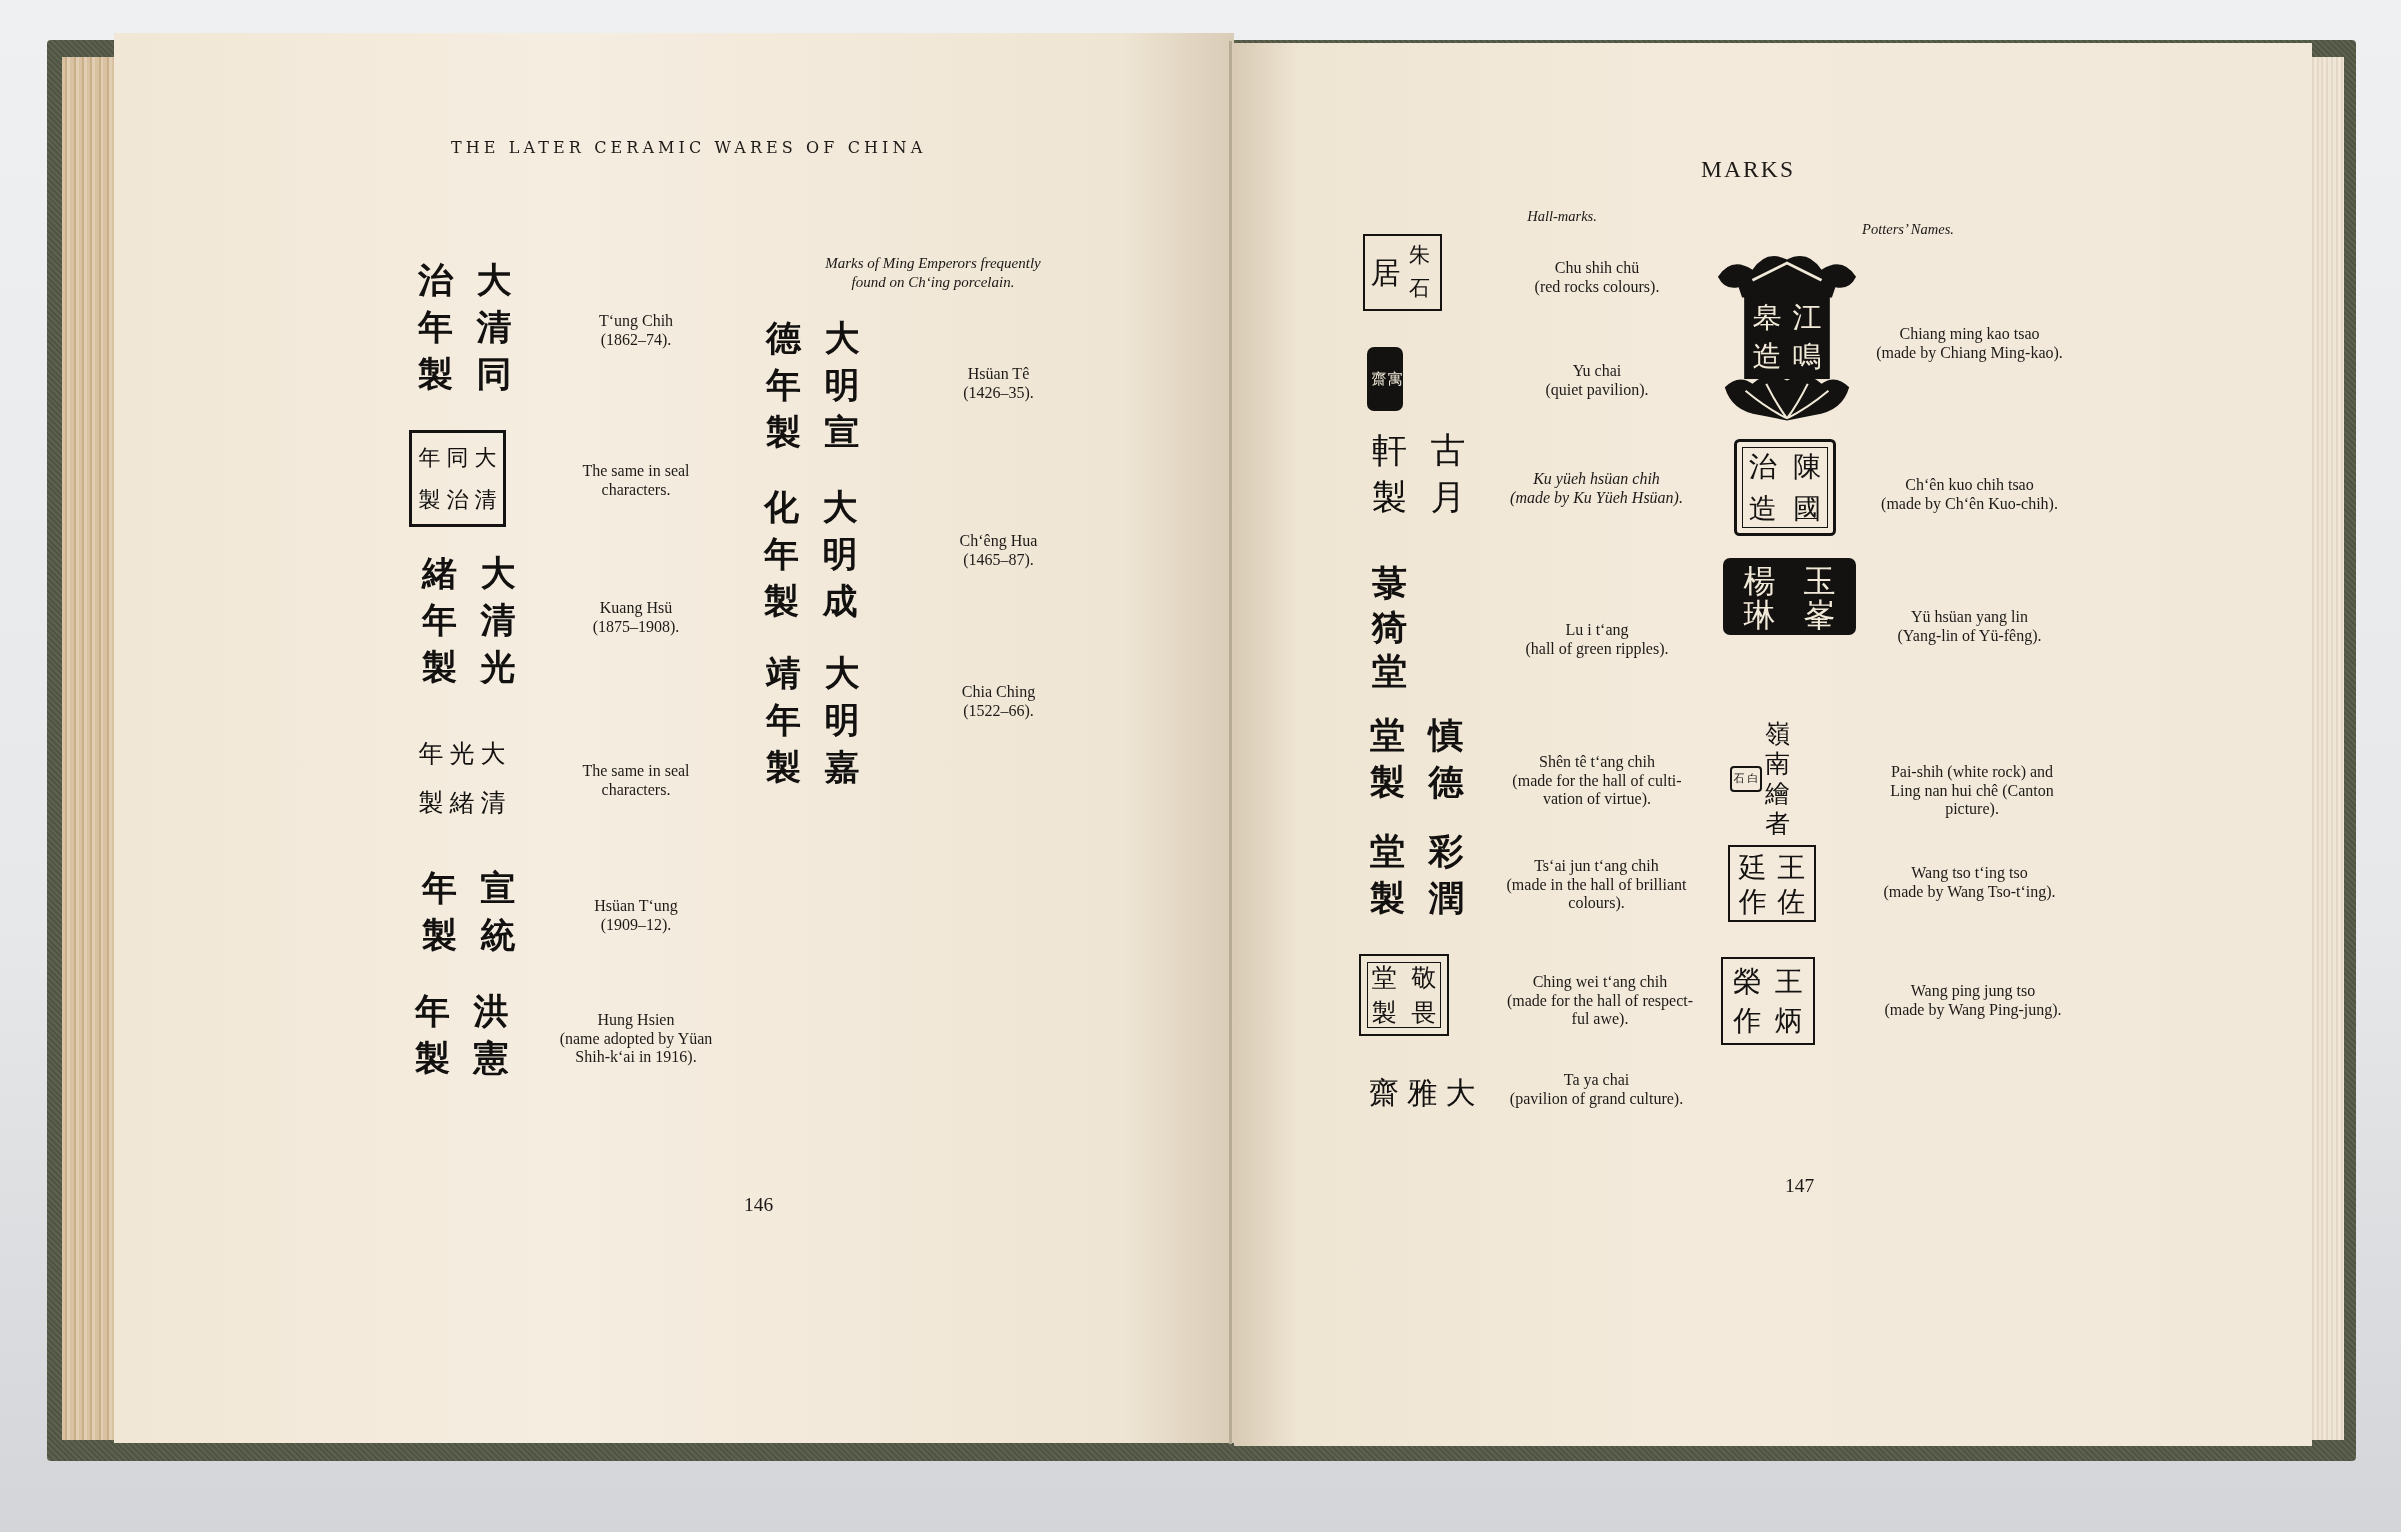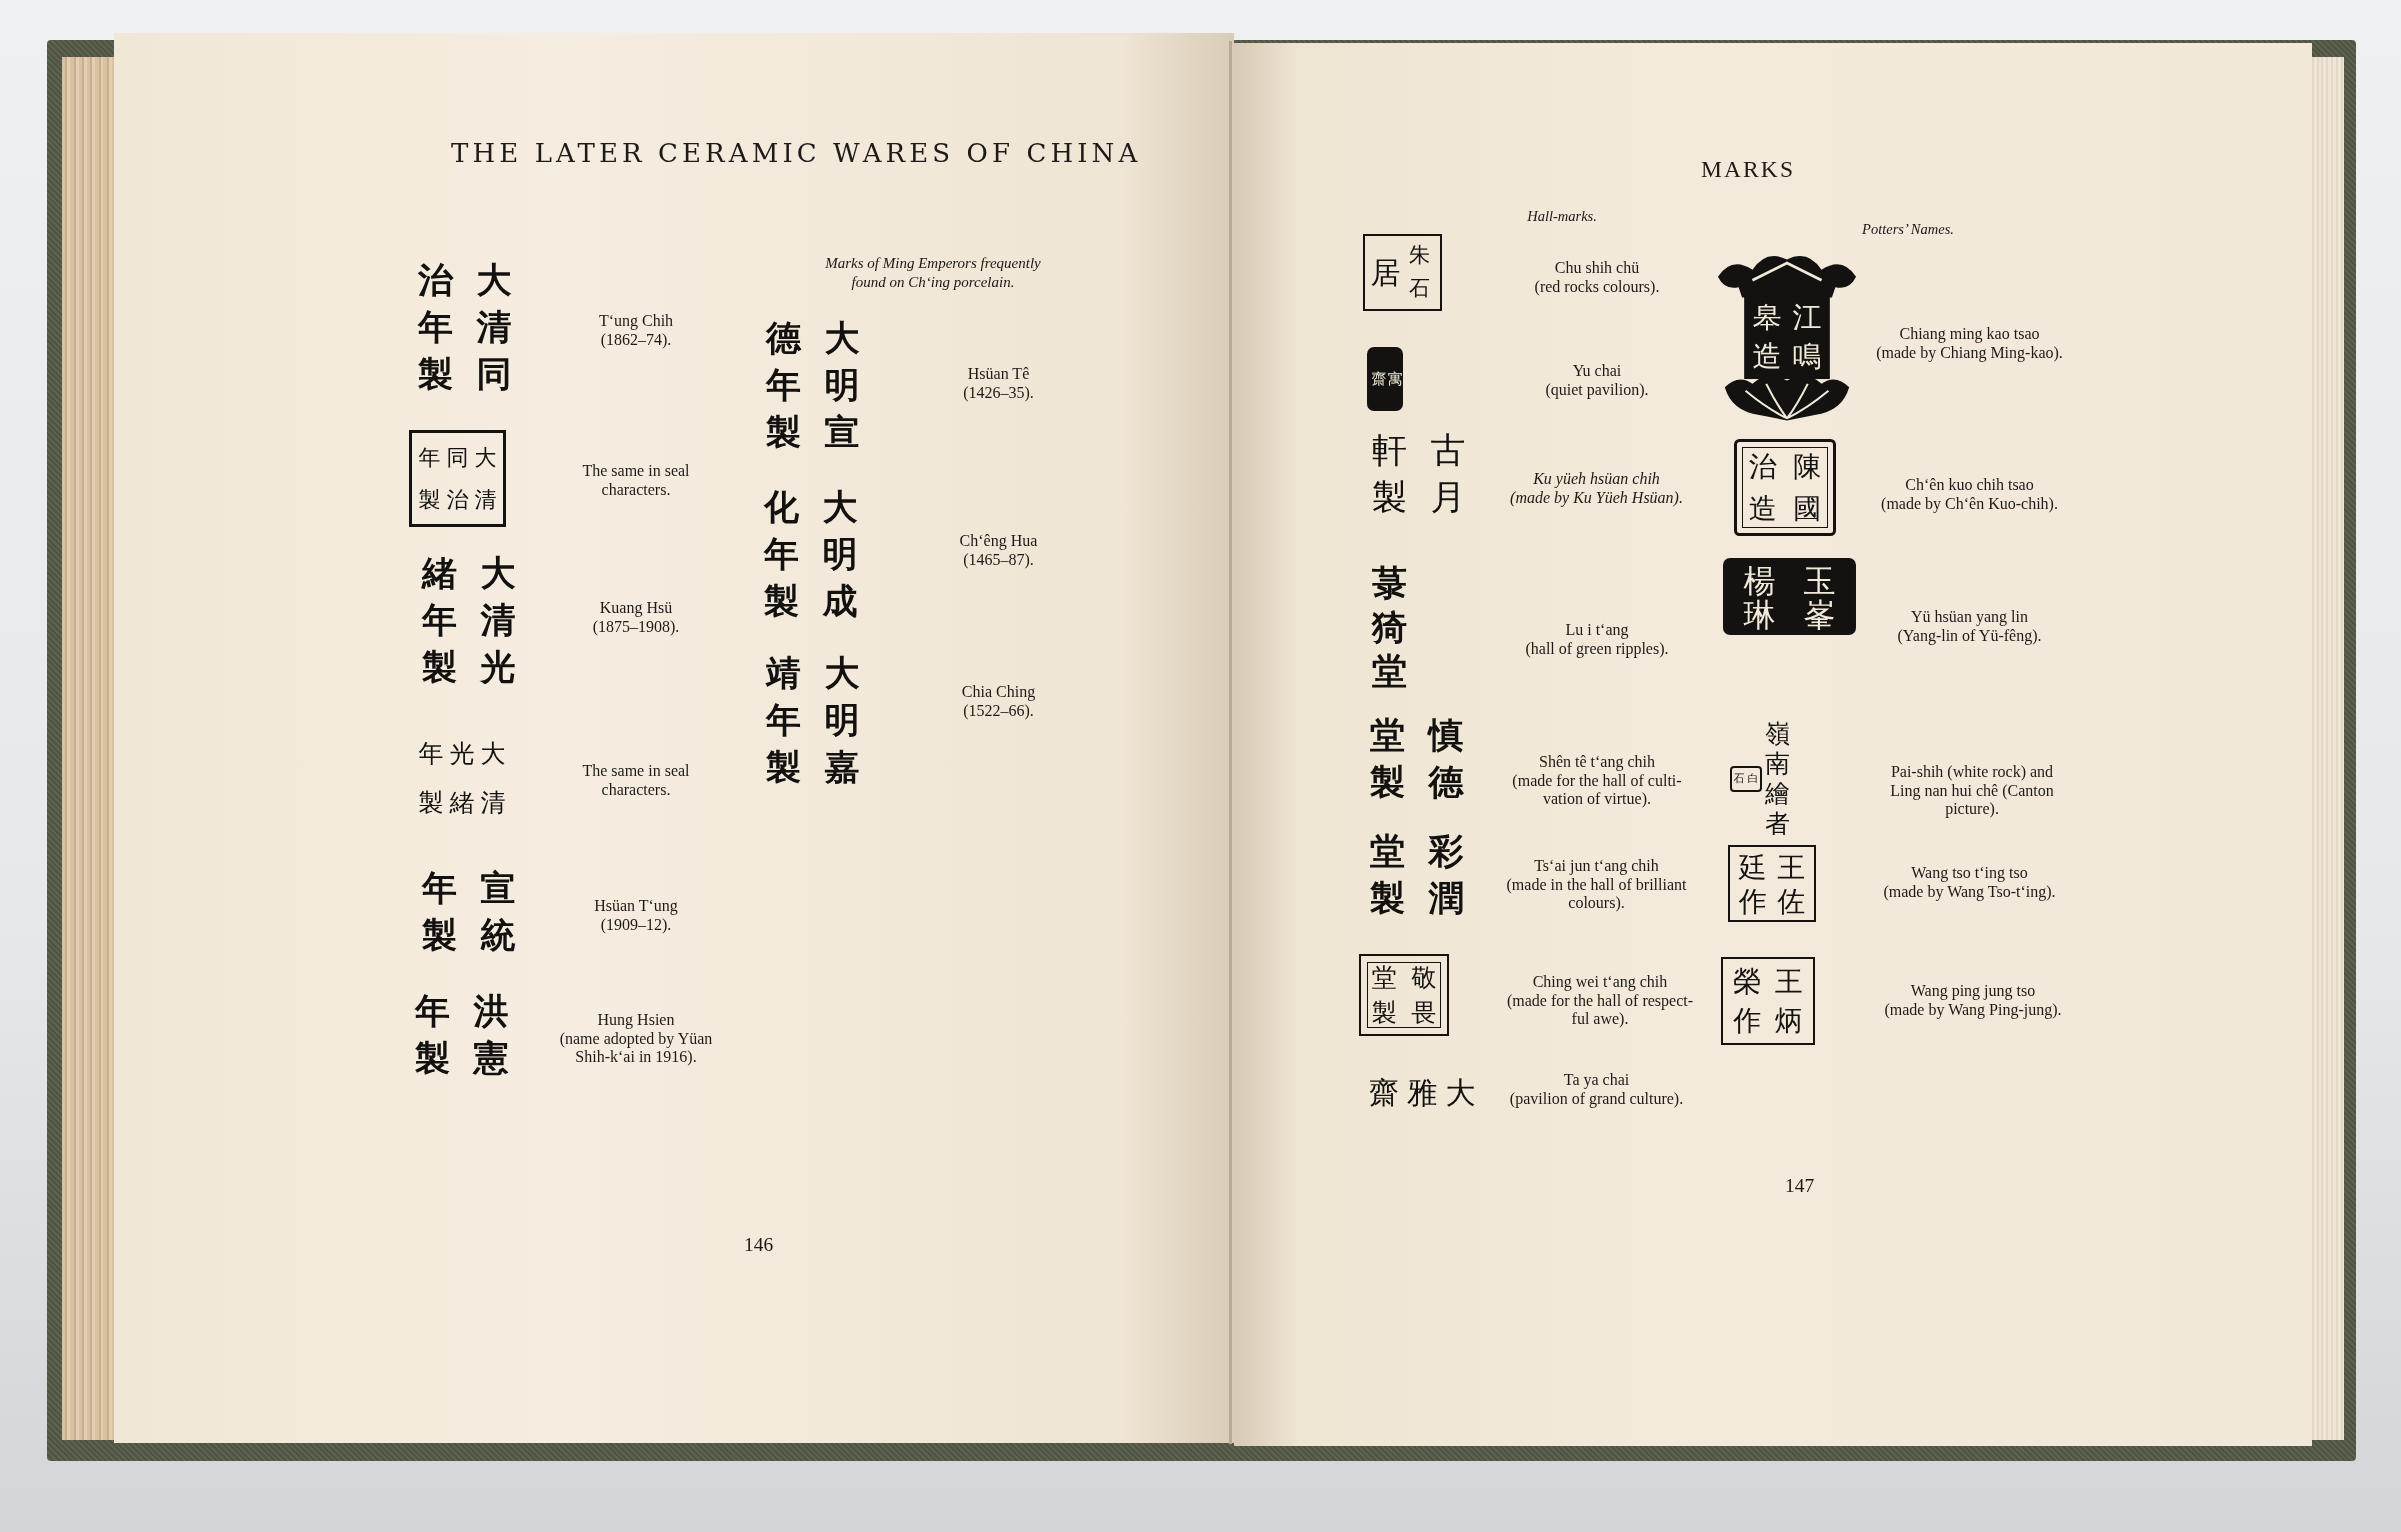--- a/index.html
+++ b/index.html
@@ -26,21 +26,21 @@
     position: absolute; top: 33px; height: 1410px; background: #f3ebdc;
   }
   .page-left { left: 114px; width: 1120px;
     background: linear-gradient(90deg, #f1e7d6 0%, #f5ede0 40%, #efe5d4 90%, #d9ccb7 100%); }
   .page-right { left: 1234px; width: 1078px; top: 43px; height: 1403px;
     background: linear-gradient(90deg, #d8cab4 0%, #efe5d3 6%, #f3eadb 40%, #f1e8da 100%); }
   .gutter { position: absolute; left: 1229px; top: 41px; width: 2.8px; height: 1403px; background: #b8ab95; }
 
   .abs { position: absolute; }
   .running-head {
-    font-family: "DejaVu Serif", serif; letter-spacing: 4.1px; font-size: 26px; color: #1d1a17;
+    font-family: "DejaVu Serif", serif; letter-spacing: 4.1px; font-size: 16px; color: #1d1a17;
     white-space: nowrap;
   }
   .cap { text-align: center; font-size: 16px; line-height: 18.7px; color: #1d1a17; }
   .cap .ln { display: block; }
   .italic-head { font-style: italic; font-size: 15px; line-height: 19.4px; text-align: center; }
   .folio { font-size: 19.4px; }
 
   .cjk {
     font-family: "DejaVu Sans", sans-serif; font-weight: bold; font-size: 35px; line-height: 47px;
     color: #121110; text-align: center;
@@ -210,21 +210,21 @@
       <span>大</span>
       <span>明</span>
       <span>嘉</span>
     </div>
 </div>
 <div class="abs cap" style="left:926px; top:683px; width:145px;">
   <span class="ln">Chia Ching</span>
     <span class="ln">(1522–66).</span>
 </div>
 
-<div class="abs folio" style="left:744px; top:1194px;margin-top:40px;">146</div>
+<div class="abs folio" style="left:744px; top:1194px;">146</div>
 
 <div class="abs running-head" style="left:1671px; top:156px; letter-spacing:2.1px; font-family:'Liberation Serif', serif; font-size:23.5px;margin-left:30px;">MARKS</div>
 <div class="abs italic-head" style="left:1493px; top:207px; width:138px; font-size:14.5px;">Hall-marks.</div>
 <div class="abs italic-head" style="left:1825px; top:220px; width:166px; font-size:14.5px;">Potters’ Names.</div>
 
 <div class="abs seal" style="left:1363px; top:234px; width:79px; height:77px; grid-template-columns:1fr 1fr; border-width:2.8px;">
   <span style="font-size:30px; grid-row:span 2">居</span>
   <span style="font-size:21px; line-height:23.5px">朱</span>
   <span style="font-size:21px; line-height:23.5px">石</span>
 </div>

